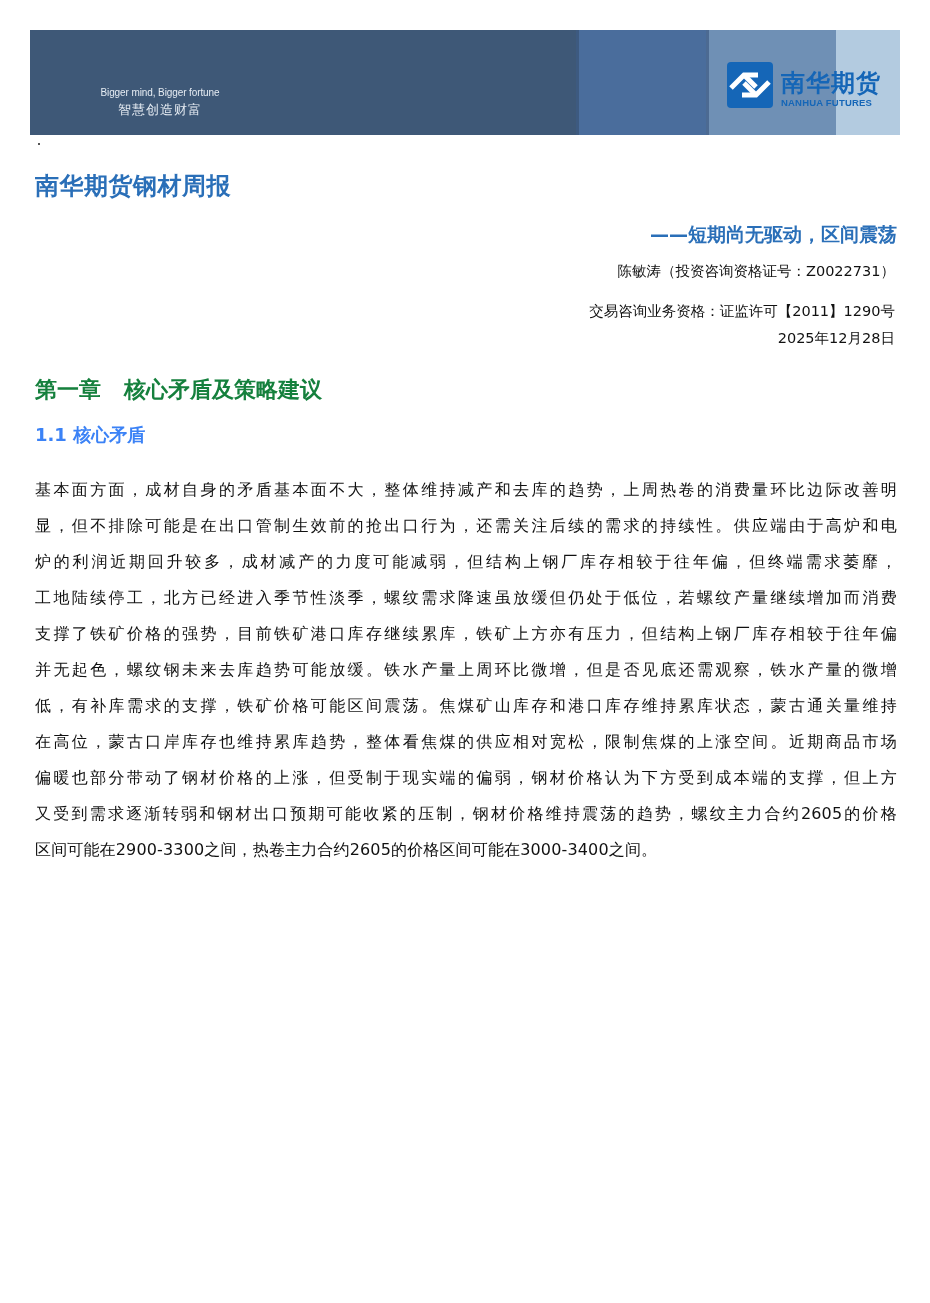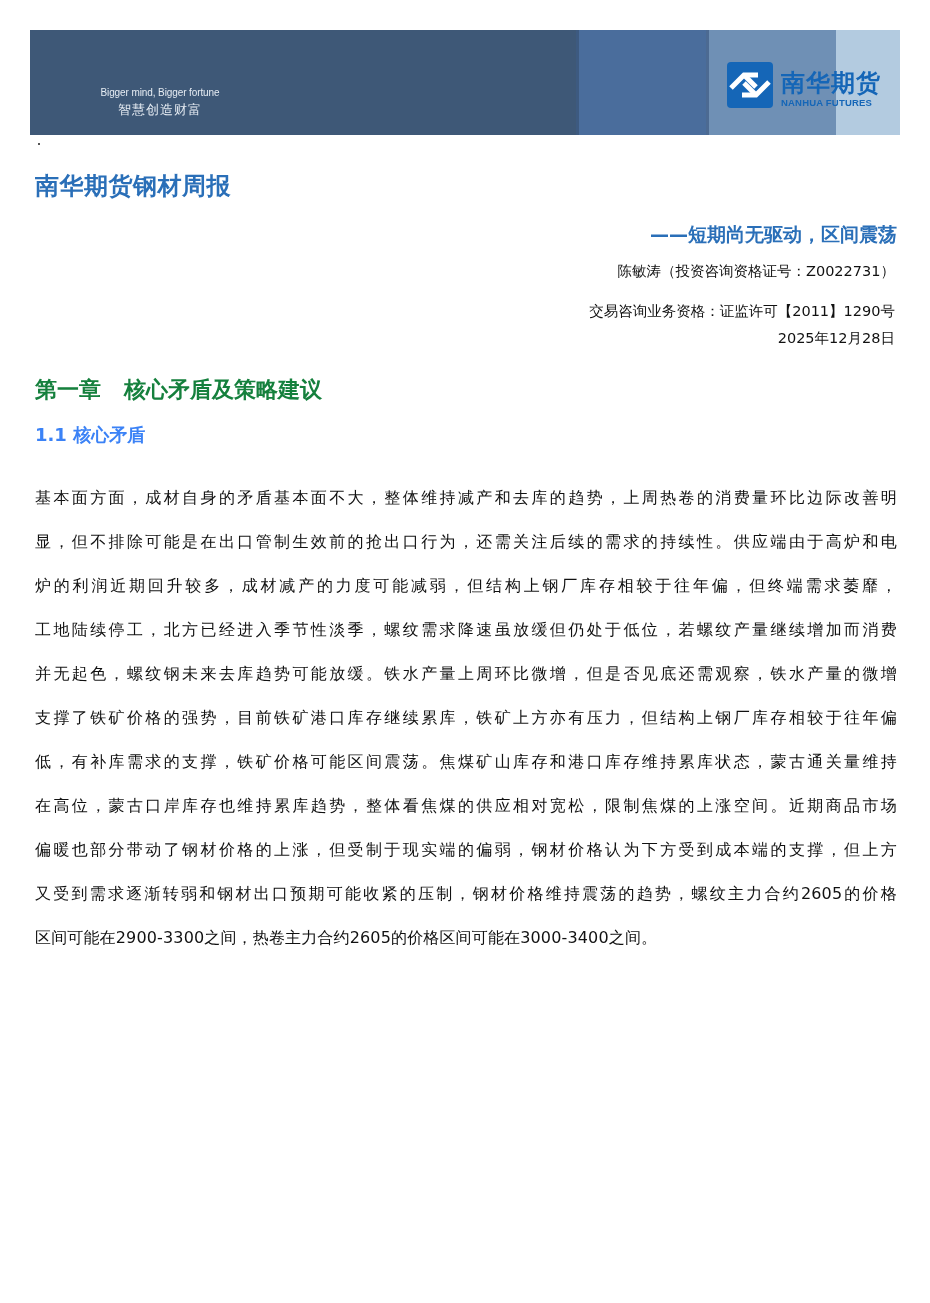--- a/index.html
+++ b/index.html
@@ -29,21 +29,21 @@
   .subtitle { position: absolute; right: 33px; top: 222px; font-size: 19px; font-weight: bold; color: #2a6fb8; }
   .meta { position: absolute; right: 35px; font-size: 14.5px; color: #111; white-space: nowrap; }
   .meta-author { top: 262px; }
   .meta-license { top: 302px; }
   .meta-date { top: 329px; }
 
   .chapter { position: absolute; left: 35px; top: 375px; font-size: 22px; font-weight: bold; color: #15803d; white-space: pre; }
   .section { position: absolute; left: 35px; top: 423px; font-size: 18px; font-weight: bold; color: #3b82f6; }
 
   .body-text { position: absolute; left: 35px; top: 472px; width: 862px; }
-  .line { font-size: 16px; line-height: 36px; height: 36px; white-space: nowrap; color: #111; text-align: justify; text-align-last: justify; letter-spacing: 0.15px; margin-top: 8px; }
+  .line { font-size: 16px; line-height: 36px; height: 36px; white-space: nowrap; color: #111; text-align: justify; text-align-last: justify; letter-spacing: 0.15px; }
   .line.last { text-align-last: left; }
 </style>
 </head>
 <body>
 
 <div class="banner">
   <div class="seg seg-1"></div>
   <div class="seg seg-2"></div>
   <div class="seg seg-3"></div>
   <div class="seg seg-4"></div>
@@ -80,20 +80,20 @@
 <div class="meta meta-date">2025年12月28日</div>
 
 <h2 class="chapter">第一章   核心矛盾及策略建议</h2>
 <h3 class="section">1.1 核心矛盾</h3>
 
 <div class="body-text">
   <div class="line">基本面方面，成材自身的矛盾基本面不大，整体维持减产和去库的趋势，上周热卷的消费量环比边际改善明</div>
   <div class="line">显，但不排除可能是在出口管制生效前的抢出口行为，还需关注后续的需求的持续性。供应端由于高炉和电</div>
   <div class="line">炉的利润近期回升较多，成材减产的力度可能减弱，但结构上钢厂库存相较于往年偏，但终端需求萎靡，</div>
   <div class="line">工地陆续停工，北方已经进入季节性淡季，螺纹需求降速虽放缓但仍处于低位，若螺纹产量继续增加而消费</div>
+  <div class="line">支撑了铁矿价格的强势，目前铁矿港口库存继续累库，铁矿上方亦有压力，但结构上钢厂库存相较于往年偏</div>
   <div class="line">并无起色，螺纹钢未来去库趋势可能放缓。铁水产量上周环比微增，但是否见底还需观察，铁水产量的微增</div>
-  <div class="line">支撑了铁矿价格的强势，目前铁矿港口库存继续累库，铁矿上方亦有压力，但结构上钢厂库存相较于往年偏</div>
   <div class="line">低，有补库需求的支撑，铁矿价格可能区间震荡。焦煤矿山库存和港口库存维持累库状态，蒙古通关量维持</div>
   <div class="line">在高位，蒙古口岸库存也维持累库趋势，整体看焦煤的供应相对宽松，限制焦煤的上涨空间。近期商品市场</div>
   <div class="line">偏暖也部分带动了钢材价格的上涨，但受制于现实端的偏弱，钢材价格认为下方受到成本端的支撑，但上方</div>
   <div class="line">又受到需求逐渐转弱和钢材出口预期可能收紧的压制，钢材价格维持震荡的趋势，螺纹主力合约2605的价格</div>
   <div class="line last">区间可能在2900-3300之间，热卷主力合约2605的价格区间可能在3000-3400之间。</div>
 </div>
 
 </body></html>

